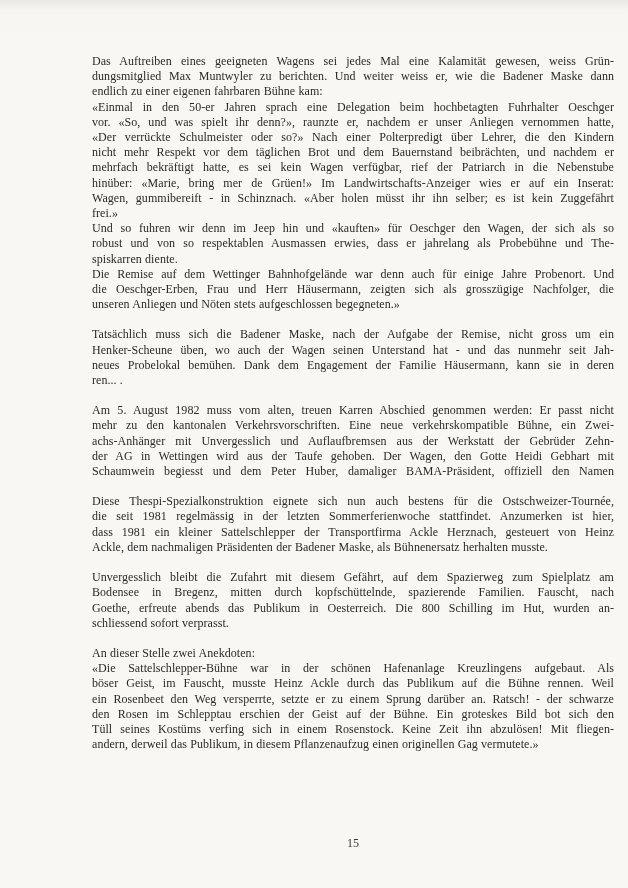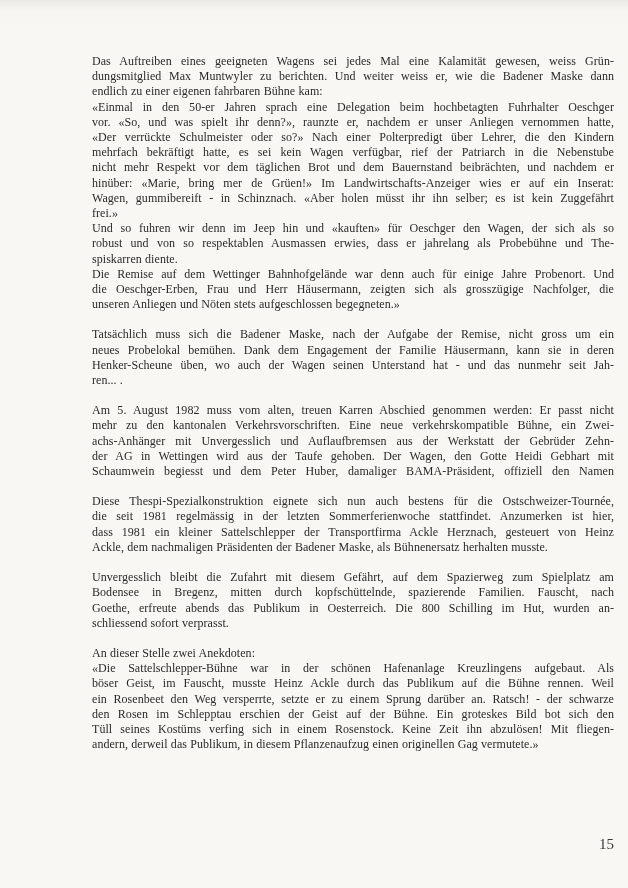--- a/index.html
+++ b/index.html
@@ -38,53 +38,53 @@
     word-spacing: 0.2px;
   }
   .line.last {
     text-align-last: left;
   }
   .page-number {
     position: absolute;
     left: 92px;
     top: 836px;
     width: 522px;
-    text-align: right;
-    font-size: 15px;
+    text-align: center;
+    font-size: 12px;
     color: #3a3a38;
   }
 </style>
 </head>
 <body>
 
 <div class="page">
   <div class="text-col">
       <div class="block">
         <div class="line">Das Auftreiben eines geeigneten Wagens sei jedes Mal eine Kalamität gewesen, weiss Grün-</div>
         <div class="line">dungsmitglied Max Muntwyler zu berichten. Und weiter weiss er, wie die Badener Maske dann</div>
         <div class="line last">endlich zu einer eigenen fahrbaren Bühne kam:</div>
         <div class="line">«Einmal in den 50-er Jahren sprach eine Delegation beim hochbetagten Fuhrhalter Oeschger</div>
         <div class="line">vor. «So, und was spielt ihr denn?», raunzte er, nachdem er unser Anliegen vernommen hatte,</div>
         <div class="line">«Der verrückte Schulmeister oder so?» Nach einer Polterpredigt über Lehrer, die den Kindern</div>
+        <div class="line">nicht mehr Respekt vor dem täglichen Brot und dem Bauernstand beibrächten, und nachdem er</div>
         <div class="line">mehrfach bekräftigt hatte, es sei kein Wagen verfügbar, rief der Patriarch in die Nebenstube</div>
-        <div class="line">nicht mehr Respekt vor dem täglichen Brot und dem Bauernstand beibrächten, und nachdem er</div>
         <div class="line">hinüber: «Marie, bring mer de Grüen!» Im Landwirtschafts-Anzeiger wies er auf ein Inserat:</div>
         <div class="line">Wagen, gummibereift - in Schinznach. «Aber holen müsst ihr ihn selber; es ist kein Zuggefährt</div>
         <div class="line last">frei.»</div>
         <div class="line">Und so fuhren wir denn im Jeep hin und «kauften» für Oeschger den Wagen, der sich als so</div>
         <div class="line">robust und von so respektablen Ausmassen erwies, dass er jahrelang als Probebühne und The-</div>
         <div class="line last">spiskarren diente.</div>
         <div class="line">Die Remise auf dem Wettinger Bahnhofgelände war denn auch für einige Jahre Probenort. Und</div>
         <div class="line">die Oeschger-Erben, Frau und Herr Häusermann, zeigten sich als grosszügige Nachfolger, die</div>
         <div class="line last">unseren Anliegen und Nöten stets aufgeschlossen begegneten.»</div>
       </div>
       <div class="block">
         <div class="line">Tatsächlich muss sich die Badener Maske, nach der Aufgabe der Remise, nicht gross um ein</div>
+        <div class="line">Henker-Scheune üben, wo auch der Wagen seinen Unterstand hat - und das nunmehr seit Jah-</div>
         <div class="line">neues Probelokal bemühen. Dank dem Engagement der Familie Häusermann, kann sie in deren</div>
-        <div class="line">Henker-Scheune üben, wo auch der Wagen seinen Unterstand hat - und das nunmehr seit Jah-</div>
         <div class="line last">ren... .</div>
       </div>
       <div class="block">
         <div class="line">Am 5. August 1982 muss vom alten, treuen Karren Abschied genommen werden: Er passt nicht</div>
         <div class="line">mehr zu den kantonalen Verkehrsvorschriften. Eine neue verkehrskompatible Bühne, ein Zwei-</div>
         <div class="line">achs-Anhänger mit Unvergesslich und Auflaufbremsen aus der Werkstatt der Gebrüder Zehn-</div>
         <div class="line">der AG in Wettingen wird aus der Taufe gehoben. Der Wagen, den Gotte Heidi Gebhart mit</div>
         <div class="line">Schaumwein begiesst und dem Peter Huber, damaliger BAMA-Präsident, offiziell den Namen</div>
       </div>
       <div class="block">

